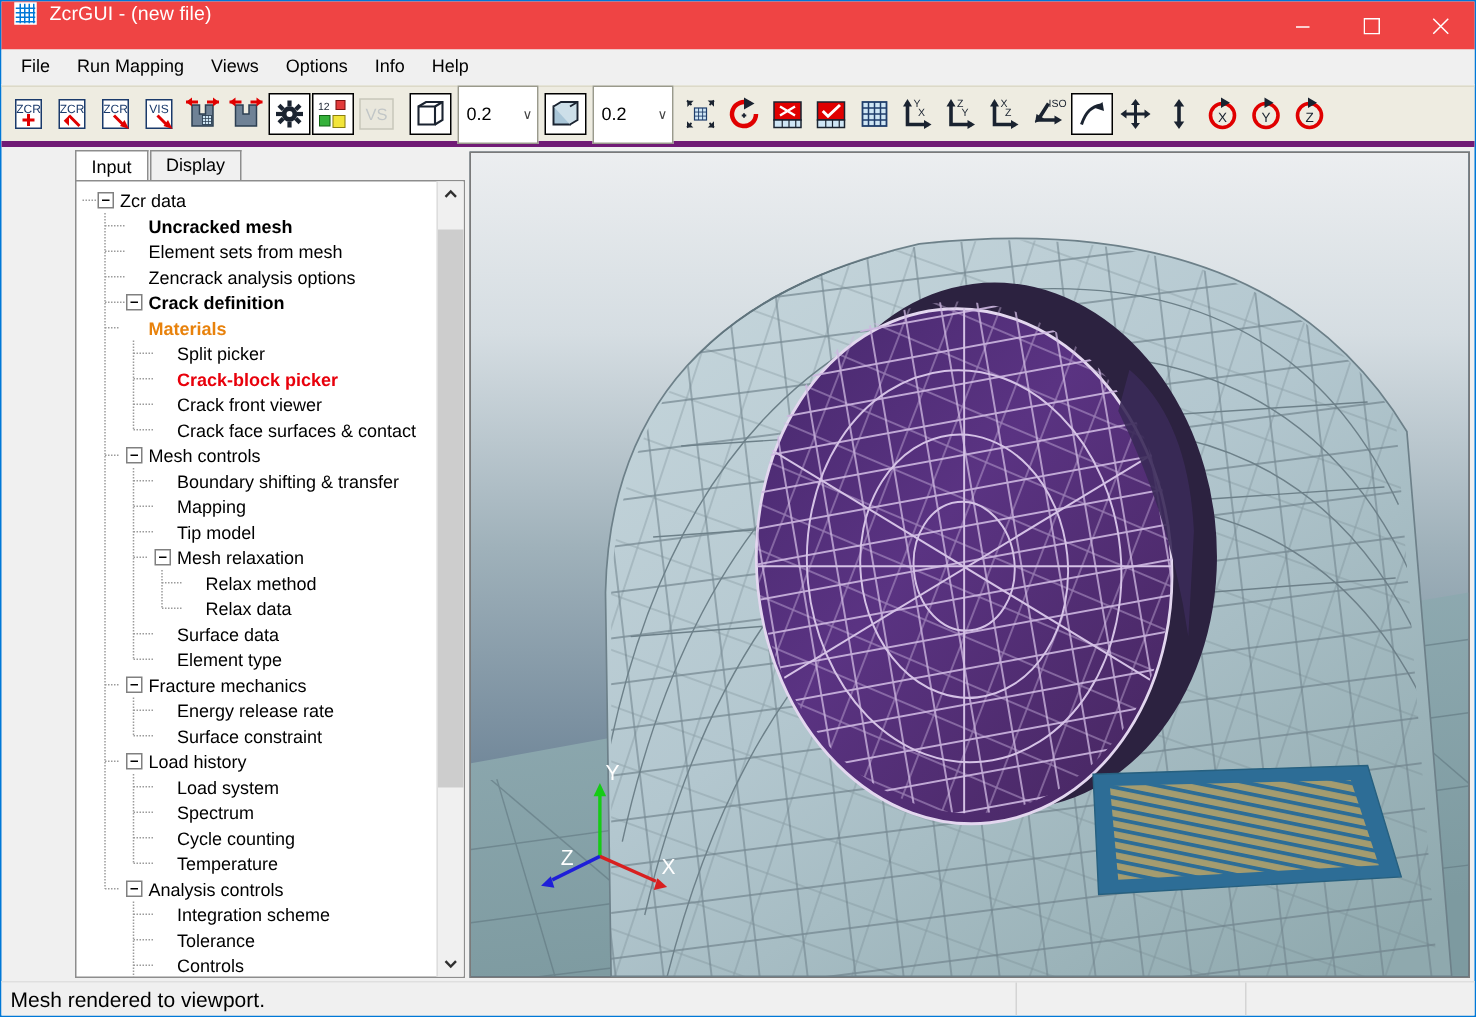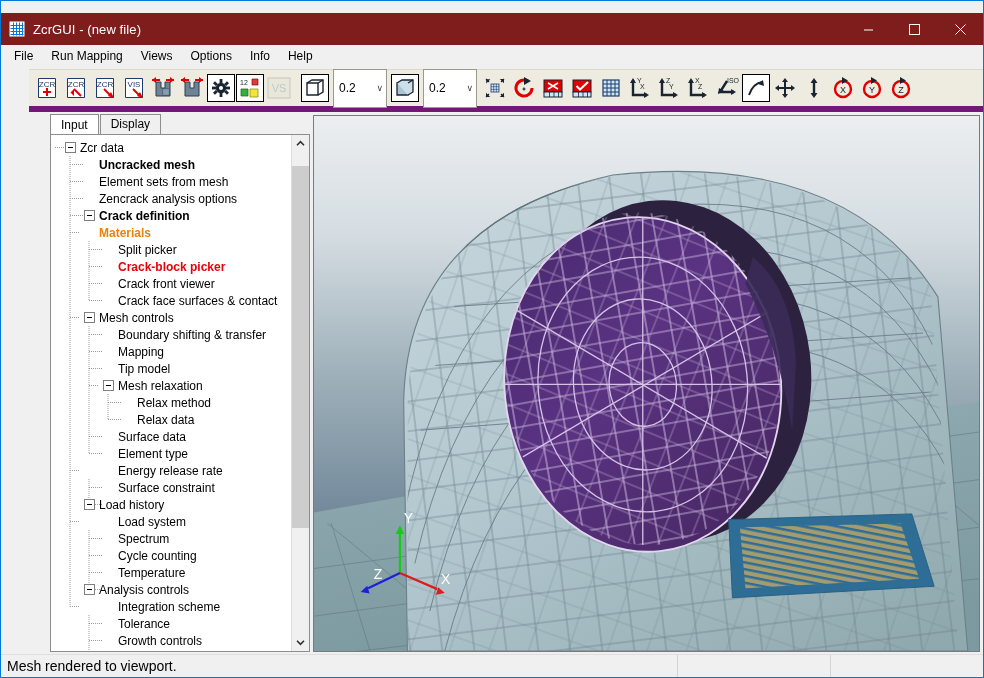--- a/index.html
+++ b/index.html
@@ -12,22 +12,22 @@
   }
   .window{
     width:984px;height:678px;box-sizing:border-box;
     border:1px solid #0078d7;
     background:#f0f0f0;
     display:flex;flex-direction:column;
     position:relative;
   }
   
   .titlebar{
-    height:32px;background:#7f1d1d;color:#fff;
-    display:flex;align-items:center;flex:0 0 auto;margin-top:12px;
+    height:32px;background:#ef4444;color:#fff;
+    display:flex;flex:0 0 auto;
   }
   .title-icon{
     width:16px;height:16px;margin-left:8px;margin-right:8px;
     flex:0 0 auto;display:block;
   }
   .title-text{font-size:13px;letter-spacing:.1px;}
   .title-spacer{flex:1 1 auto;}
   .winbtn{
     width:46px;height:32px;display:flex;align-items:center;justify-content:center;
     color:#fff;
@@ -37,23 +37,23 @@
     height:23px;background:#f0f0f0;display:flex;align-items:center;
     flex:0 0 auto;border-bottom:1px solid #f0f0f0;
     padding-left:4px;
   }
   .menuitem{
     padding:3px 9px 4px 9px;font-size:12px;color:#000;line-height:14px;
   }
   
   .toolbar{
     height:36px;background:#eeece1;
-    border-top:1px solid #dcd9c8;border-bottom:6px solid #701a75;
+    border-top:1px solid #dcd9c8;border-bottom:4px solid #701a75;
     display:flex;align-items:center;flex:0 0 auto;
-    padding-left:4px;gap:1px;margin-left:28px;
+    padding-left:4px;gap:1px;
   }
   .tbtn{
     width:28px;height:28px;display:flex;align-items:center;justify-content:center;
     flex:0 0 auto;box-sizing:border-box;
   }
   .tbtn.framed{background:#fff;border:1px solid #000;}
   .tbtn.disabled{opacity:.45;}
   .tsep{width:6px;flex:0 0 auto;}
   .combo{
     width:54px;height:39px;background:#fff;border:1px solid #9a9a8c;
@@ -578,20 +578,25 @@
               <div class="tindent" style="width: 52px;"></div>
               <div class="tindent" style="width: 11px;"></div>
               <span class="tlabel ">Surface data</span>
             </div>
             <div class="trow">
               <div class="tindent" style="width: 52px;"></div>
               <div class="tindent" style="width: 11px;"></div>
               <span class="tlabel ">Element type</span>
             </div>
             <div class="trow">
+              <div class="tindent" style="width: 33px;"></div>
+              <div class="tbox"></div>
+              <span class="tlabel ">Fracture mechanics</span>
+            </div>
+            <div class="trow">
               <div class="tindent" style="width: 52px;"></div>
               <div class="tindent" style="width: 11px;"></div>
               <span class="tlabel ">Energy release rate</span>
             </div>
             <div class="trow">
               <div class="tindent" style="width: 52px;"></div>
               <div class="tindent" style="width: 11px;"></div>
               <span class="tlabel ">Surface constraint</span>
             </div>
             <div class="trow">
@@ -626,25 +631,20 @@
             </div>
             <div class="trow">
               <div class="tindent" style="width: 52px;"></div>
               <div class="tindent" style="width: 11px;"></div>
               <span class="tlabel ">Integration scheme</span>
             </div>
             <div class="trow">
               <div class="tindent" style="width: 52px;"></div>
               <div class="tindent" style="width: 11px;"></div>
               <span class="tlabel ">Tolerance</span>
-            </div>
-            <div class="trow">
-              <div class="tindent" style="width: 52px;"></div>
-              <div class="tindent" style="width: 11px;"></div>
-              <span class="tlabel ">Growth controls</span>
             </div>
             <div class="trow">
               <div class="tindent" style="width: 52px;"></div>
               <div class="tindent" style="width: 11px;"></div>
               <span class="tlabel ">Controls</span>
             </div>
           </div>
         <div class="vscroll">
           <div class="sbbtn">
             <svg width="9" height="7" viewBox="0 0 9 7">

